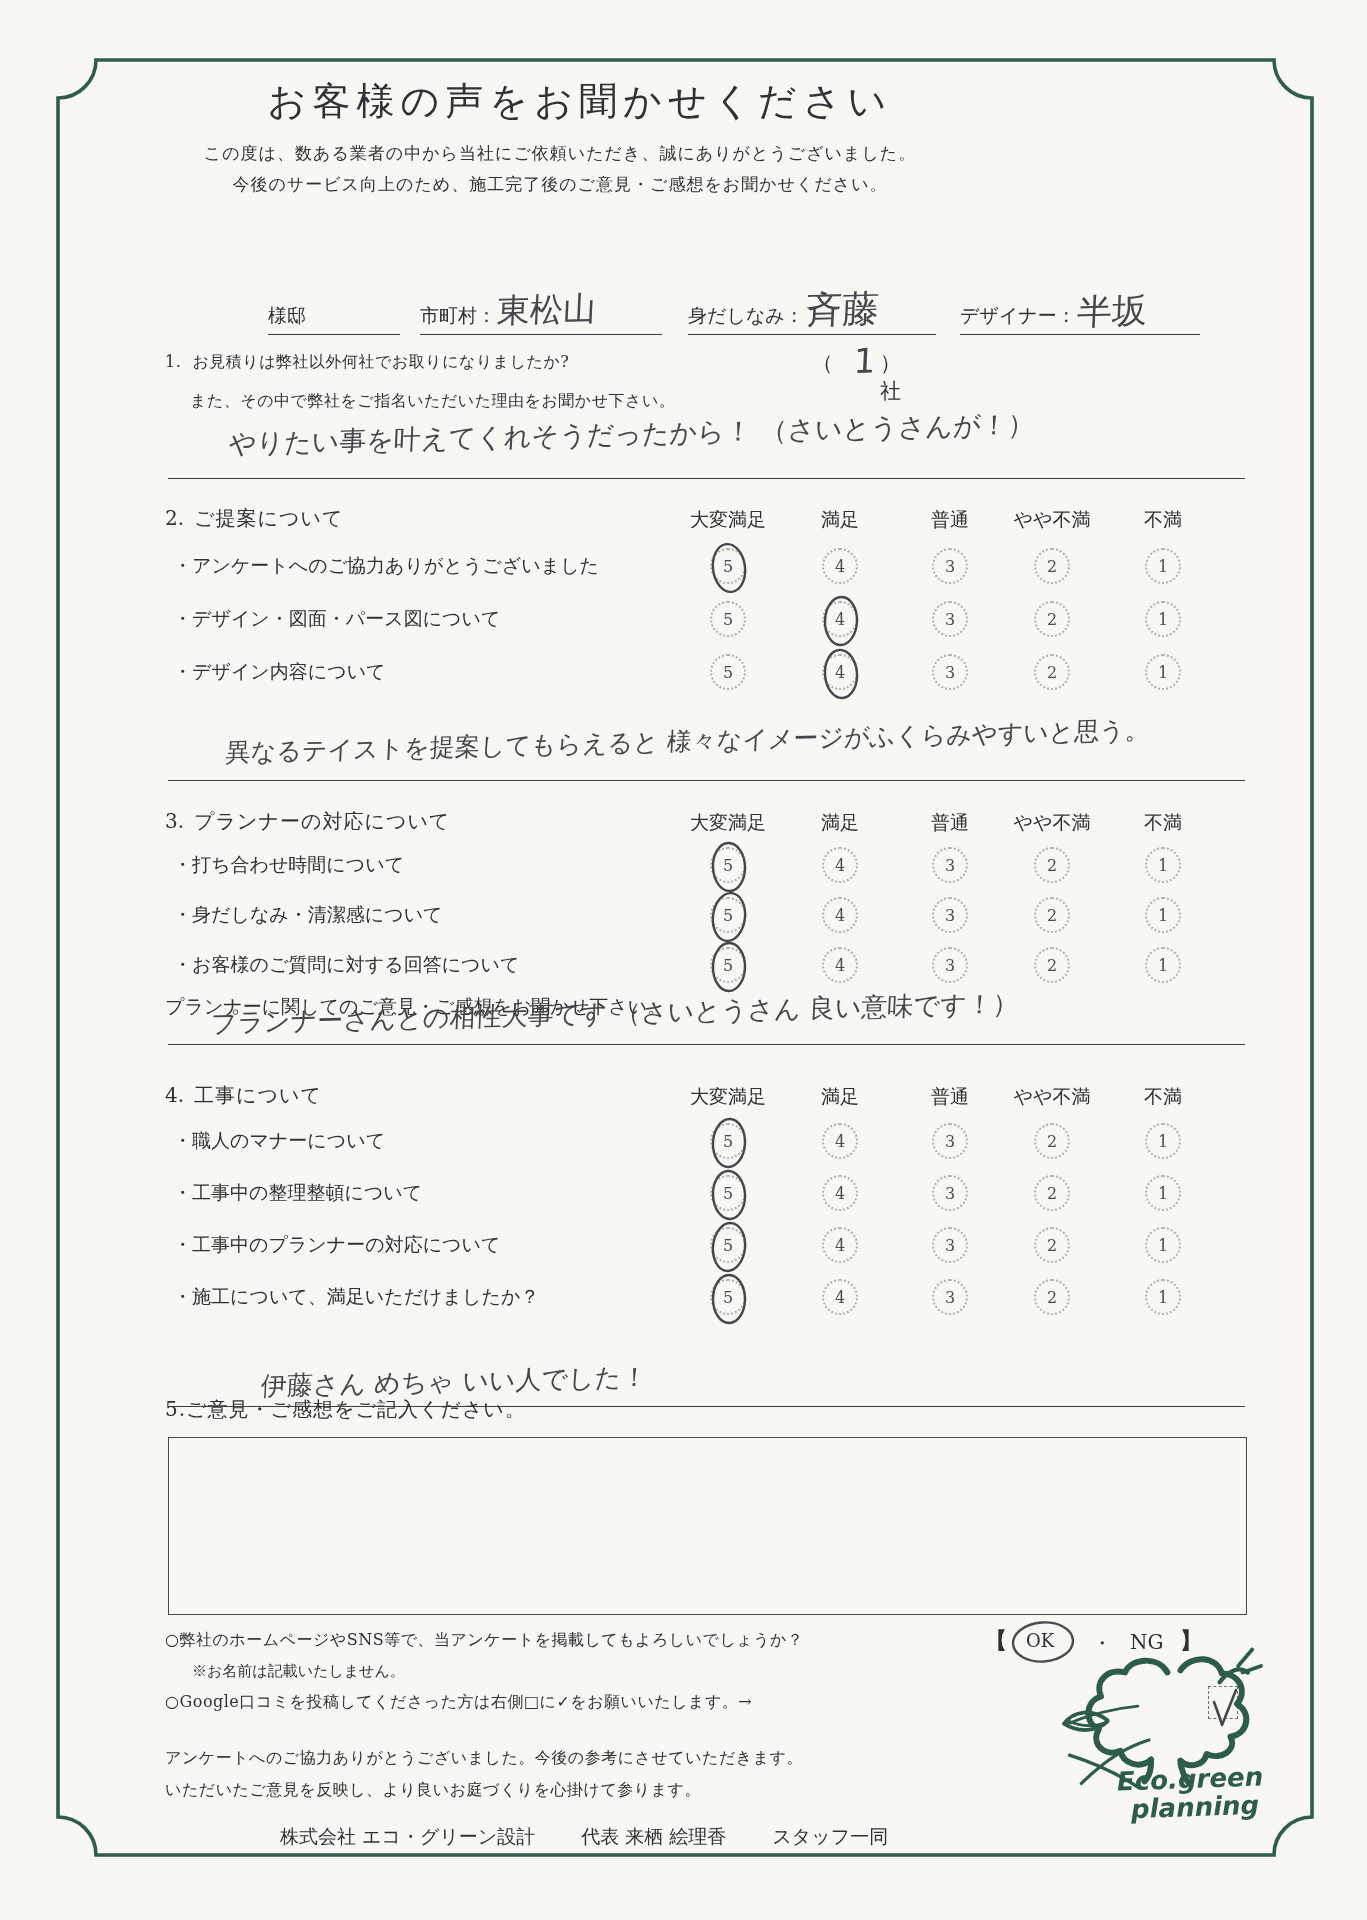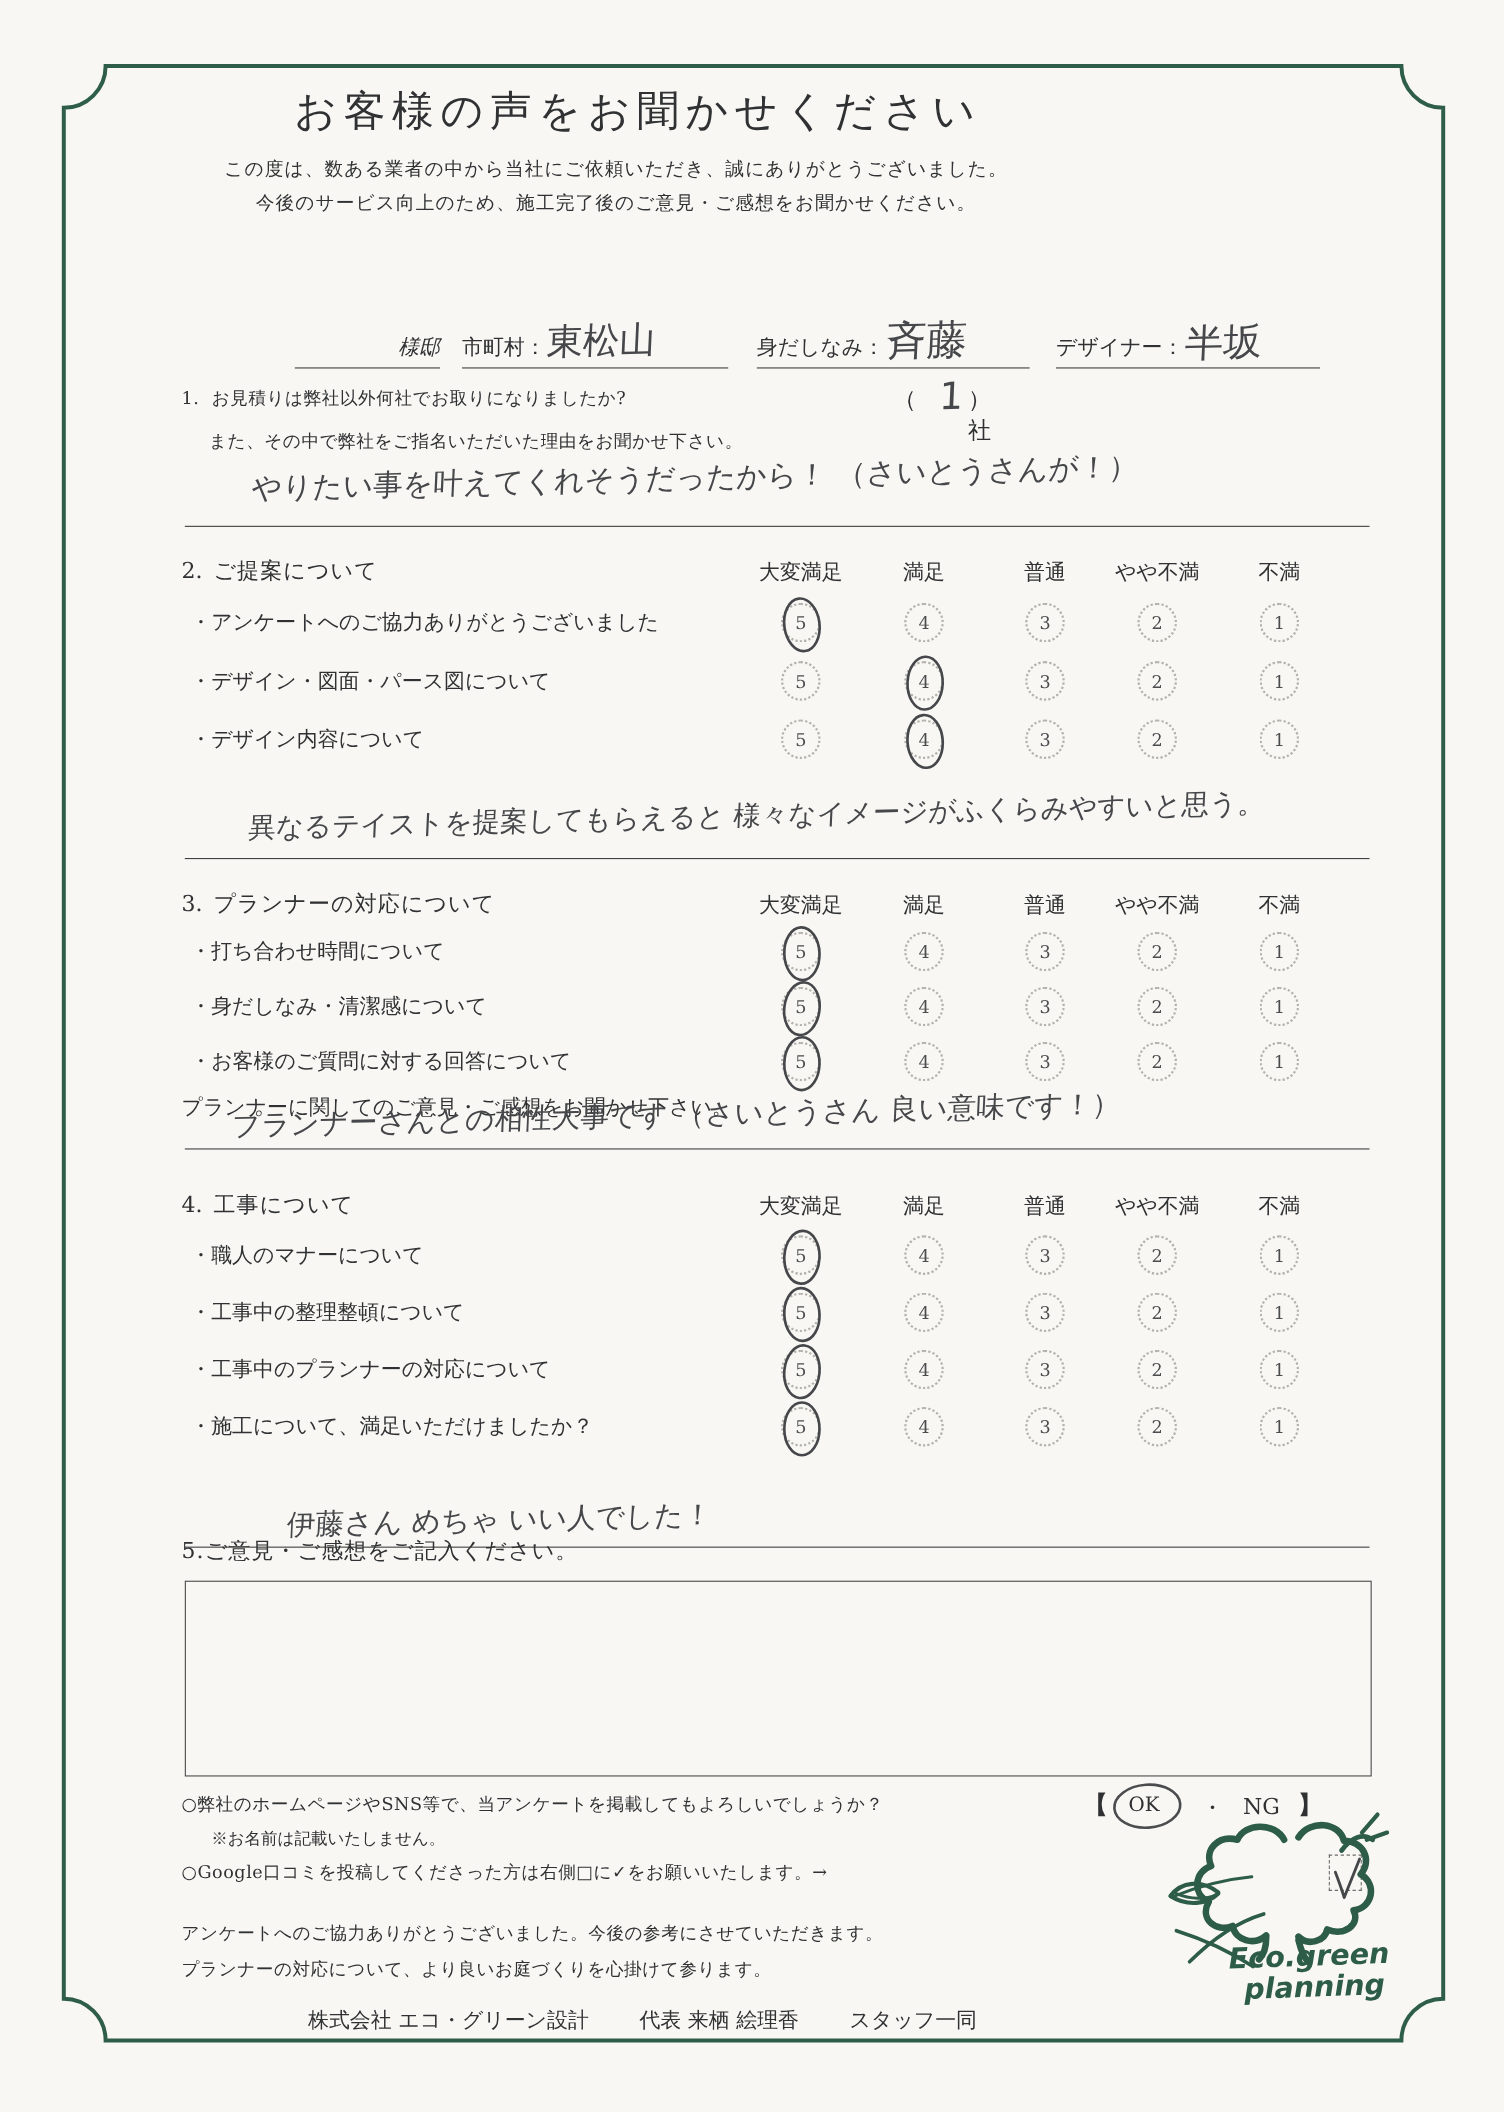--- a/index.html
+++ b/index.html
@@ -36,21 +36,21 @@
 
 <svg class="abs" style="left:0;top:0;" width="1367" height="1920">
   <path d="M 96 60 L 1274 60 A 38 38 0 0 0 1312 98 L 1312 1817 A 38 38 0 0 0 1274 1855 L 96 1855 A 38 38 0 0 0 58 1817 L 58 98 A 38 38 0 0 0 96 60 Z" fill="none" stroke="#2e5d49" stroke-width="3.6"></path>
 </svg>
 
 <h1 class="abs print title" style="left:220px;top:76px;width:720px;">お客様の声をお聞かせください</h1>
 <p class="abs print intro" style="left:150px;top:142px;width:820px;">この度は、数ある業者の中から当社にご依頼いただき、誠にありがとうございました。</p>
 <p class="abs print intro" style="left:150px;top:173px;width:820px;">今後のサービス向上のため、施工完了後のご意見・ご感想をお聞かせください。</p>
 
 <div class="abs" style="left:0;top:288px;width:1367px;height:60px;">
-  <div class="abs field print" style="left:268px;width:132px;justify-content:flex-end;font-style:italic;">
+  <div class="abs field print" style="left:268px;width:132px;justify-content:flex-start;">
     <span class="lbl">様邸</span>
   </div>
   <div class="abs field print" style="left:420px;width:242px;">
     <span class="lbl">市町村：</span>
     <span class="hand" style="font-size:33px;margin-bottom:0px;">東松山</span>
   </div>
   <div class="abs field print" style="left:688px;width:248px;">
     <span class="lbl">身だしなみ：</span>
     <span class="hand" style="font-size:37px;margin-bottom:-2px;">斉藤</span>
   </div>
@@ -343,18 +343,18 @@
       <path d="M9 76 C 31 67 55 61 76 59" stroke-width="2.5"></path>
       <path d="M24 130 C 44 110 66 96 86 90" stroke-width="3"></path>
       <path d="M13 104 C 35 111 59 122 77 134" stroke-width="3"></path>
     </g>
   </svg>
   <span class="abs logo-text" style="left:62px;top:122px;font-size:26px;">Eco.green</span>
   <span class="abs logo-text" style="left:76px;top:150px;font-size:26px;">planning</span>
 </div>
 
 <div class="abs print q-text" style="left:165px;top:1748px;">アンケートへのご協力ありがとうございました。今後の参考にさせていただきます。</div>
-<div class="abs print q-text" style="left:165px;top:1780px;">プランナーの対応について、より良いお庭づくりを心掛けて参ります。</div>
+<div class="abs print q-text" style="left:165px;top:1780px;">いただいたご意見を反映し、より良いお庭づくりを心掛けて参ります。</div>
 <div class="abs print" style="left:280px;top:1824px;font-size:19px;display:flex;gap:46px;">
   <span>株式会社 エコ・グリーン設計</span>
   <span>代表 来栖 絵理香</span>
   <span>スタッフ一同</span>
 </div>
 
 </body></html>

